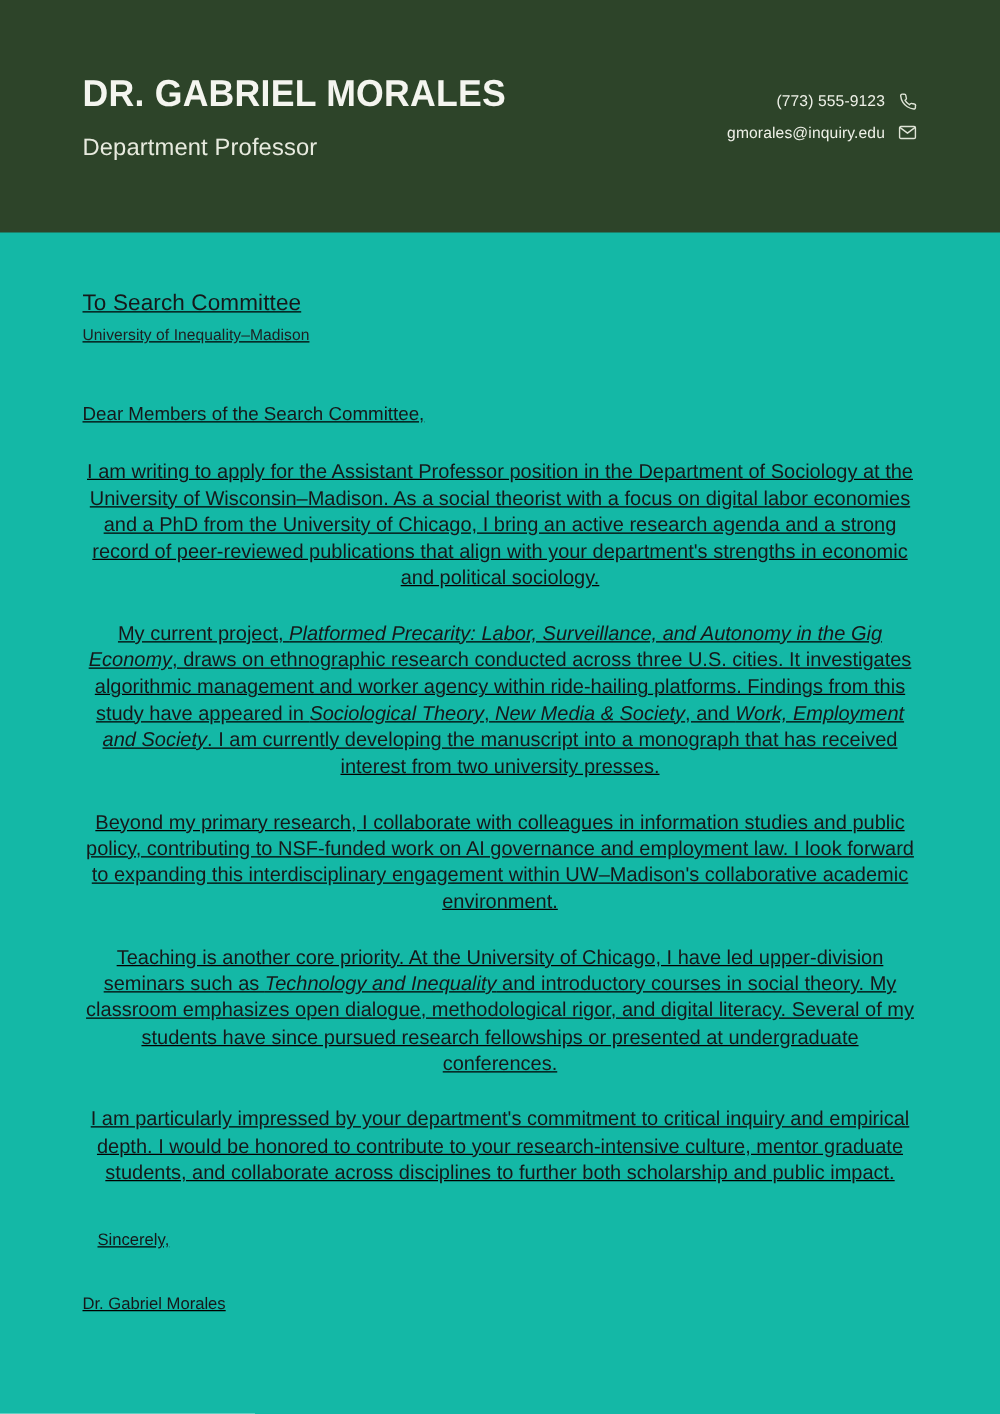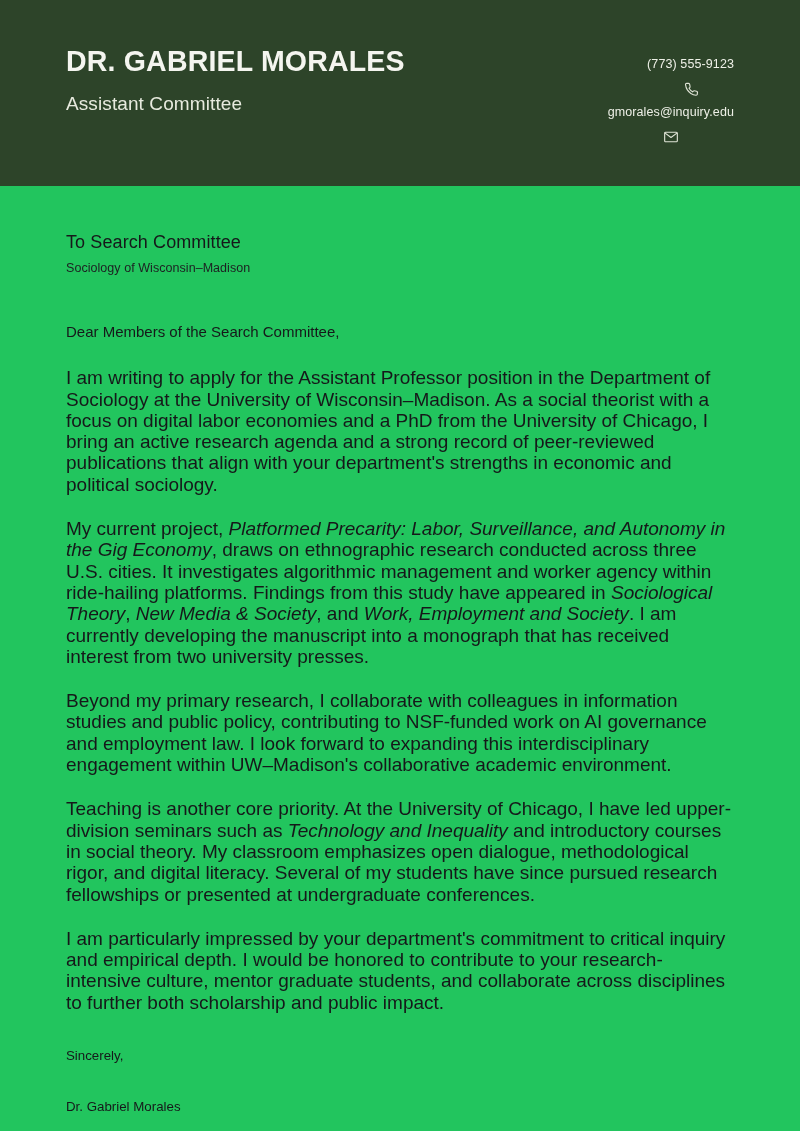--- a/index.html
+++ b/index.html
@@ -10,21 +10,21 @@
     width: 800px;
     height: 1131px;
     background: #ffffff;
     font-family: "Liberation Sans", sans-serif;
     -webkit-font-smoothing: antialiased;
   }
   .page {
     position: relative;
     width: 800px;
     height: 1131px;
-    background: #22c55e;
+    background: #14b8a6;
     overflow: hidden;
   }
 
   
   .header {
     position: relative;
     height: 186px;
     background: #2d4429;
     box-sizing: border-box;
     padding: 0 66px;
@@ -66,21 +66,20 @@
     display: flex;
     flex-direction: column;
     align-items: flex-end;
     gap: 8px;
   }
   .contact-row {
     display: flex;
     align-items: center;
     justify-content: flex-end;
     gap: 9px;
-    flex-direction: column;
   }
   .contact-text {
     font-size: 12.5px;
     color: #eef0e7;
     letter-spacing: 0.1px;
     white-space: nowrap;
   }
   .contact-icon {
     width: 17px;
     height: 17px;
@@ -92,20 +91,21 @@
   .contact-icon svg {
     display: block;
     width: 16px;
     height: 16px;
   }
 
   
   .letter {
     box-sizing: border-box;
     padding: 46px 66px 0 66px;
+    text-decoration: underline;
   }
   .recipient {
     margin-bottom: 46px;
   }
   .recipient-name {
     margin: 0;
     font-size: 18px;
     font-weight: 500;
     color: #16181a;
     letter-spacing: 0.1px;
@@ -119,31 +119,31 @@
   }
 
   .salutation {
     margin: 0 0 25px 0;
     font-size: 15px;
     line-height: 21.3px;
     color: #16181a;
   }
   .para {
     margin: 0 0 23px 0;
-    font-size: 19px;
-    line-height: 21.3px;
-    color: #16181a;
-    text-align: left;
+    font-size: 16px;
+    line-height: 21.3px;
+    color: #16181a;
+    text-align: center;
     max-width: 672px;
   }
   .para em {
     font-style: italic;
   }
   .closing {
-    margin: 32px 0 0 0;
+    margin: 32px 0 0 12px;
     font-size: 13.3px;
     line-height: 21.3px;
     color: #16181a;
   }
   .signer {
     margin: 30px 0 0 0;
     font-size: 13.3px;
     line-height: 21.3px;
     color: #16181a;
   }
@@ -151,21 +151,21 @@
 </head>
 <body>
 
 <div class="page">
 
   <header class="header">
     <div class="header-inner">
 
       <div class="identity">
         <h1 class="full-name">Dr. Gabriel Morales</h1>
-        <p class="job-title">Assistant Committee</p>
+        <p class="job-title">Department Professor</p>
       </div>
 
       <div class="contact-block">
 
         <div class="contact-row">
           <span class="contact-text">(773) 555-9123</span>
           <span class="contact-icon">
             <svg viewBox="0 0 24 24" fill="none" stroke="#dfe4d6" stroke-width="1.7" stroke-linecap="round" stroke-linejoin="round">
               <path d="M21.5 16.9v2.6a1.8 1.8 0 0 1-2 1.8 17.6 17.6 0 0 1-7.7-2.7 17.3 17.3 0 0 1-5.3-5.3A17.6 17.6 0 0 1 3.8 5.5a1.8 1.8 0 0 1 1.8-2h2.6a1.8 1.8 0 0 1 1.8 1.6c.1 1 .3 1.9.6 2.8a1.8 1.8 0 0 1-.4 1.9l-1.1 1.1a14 14 0 0 0 5.3 5.3l1.1-1.1a1.8 1.8 0 0 1 1.9-.4c.9.3 1.8.5 2.8.6a1.8 1.8 0 0 1 1.6 1.8z"></path>
             </svg>
@@ -183,21 +183,21 @@
         </div>
 
       </div>
     </div>
   </header>
 
   <main class="letter">
 
     <section class="recipient">
       <h2 class="recipient-name">To Search Committee</h2>
-      <p class="recipient-org">Sociology of Wisconsin–Madison</p>
+      <p class="recipient-org">University of Inequality–Madison</p>
     </section>
 
     <p class="salutation">Dear Members of the Search Committee,</p>
 
     <p class="para">
       <span>I am writing to apply for the Assistant Professor position in the Department of Sociology at the University of Wisconsin–Madison. As a social theorist with a focus on digital labor economies and a PhD from the University of Chicago, I bring an active research agenda and a strong record of peer-reviewed publications that align with your department's strengths in economic and political sociology.</span>
     </p>
 
     <p class="para">
       <span>My current project, </span><em>Platformed Precarity: Labor, Surveillance, and Autonomy in the Gig Economy</em><span>, draws on ethnographic research conducted across three U.S. cities. It investigates algorithmic management and worker agency within ride-hailing platforms. Findings from this study have appeared in </span><em>Sociological Theory</em><span>, </span><em>New Media &amp; Society</em><span>, and </span><em>Work, Employment and Society</em><span>. I am currently developing the manuscript into a monograph that has received interest from two university presses.</span>

